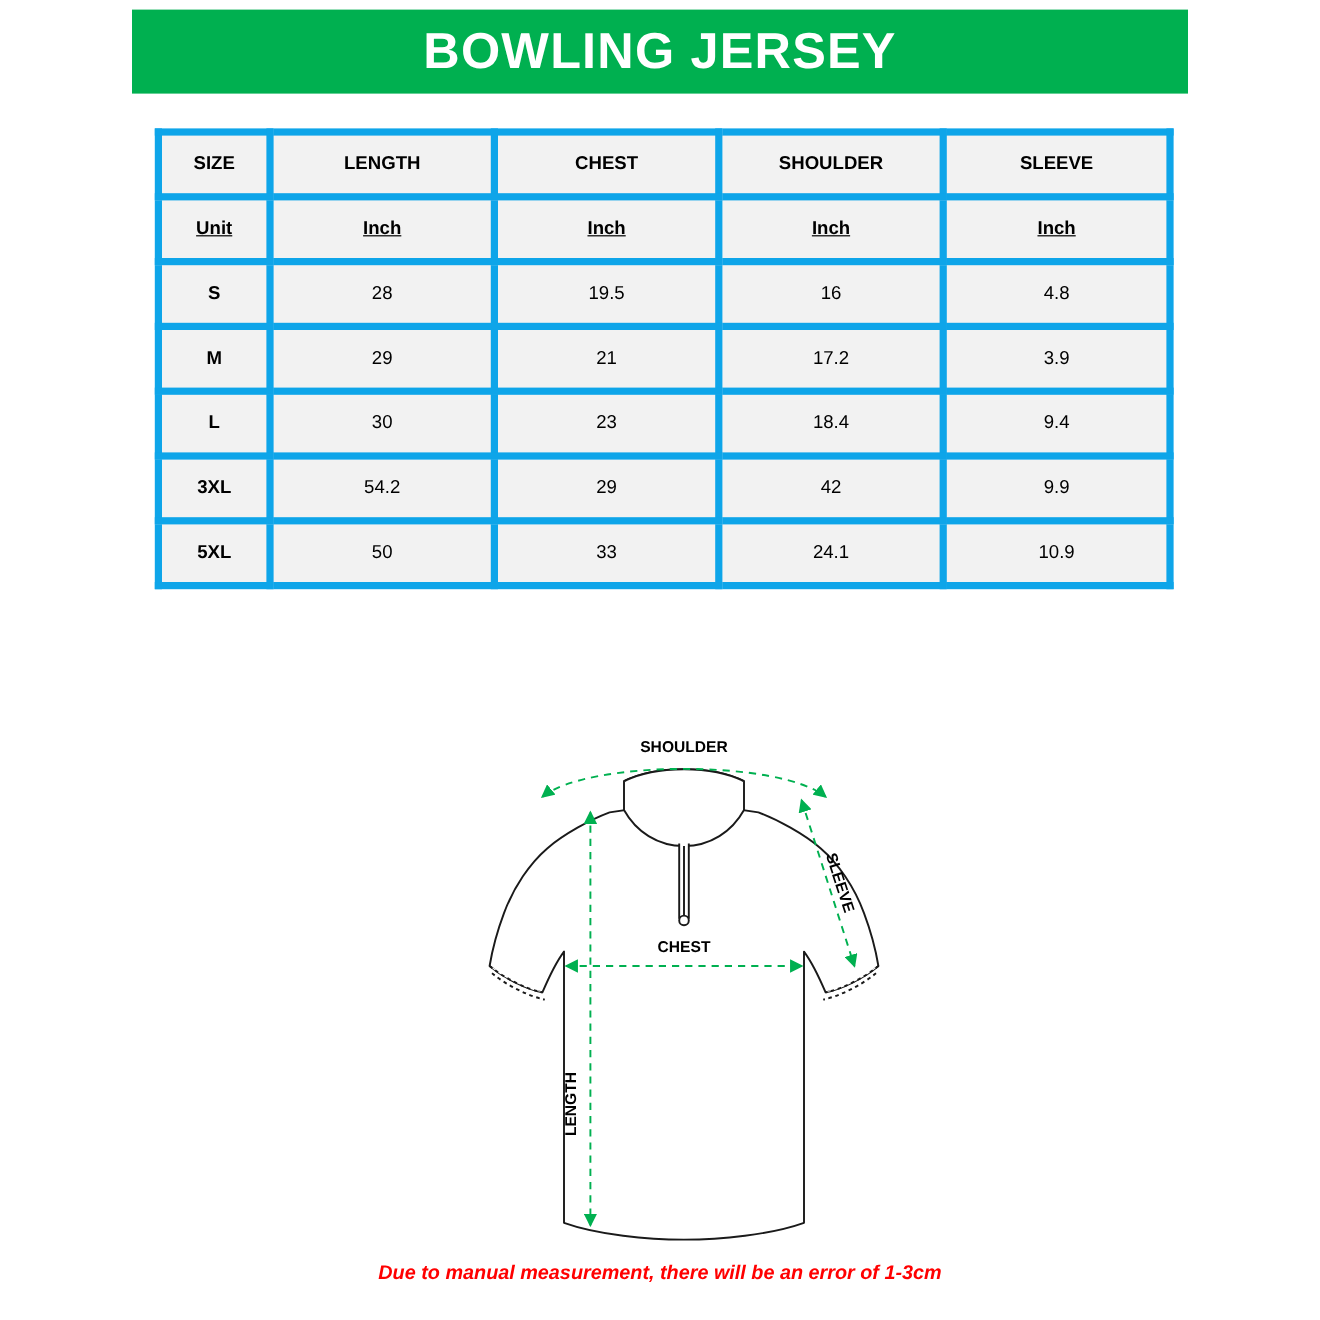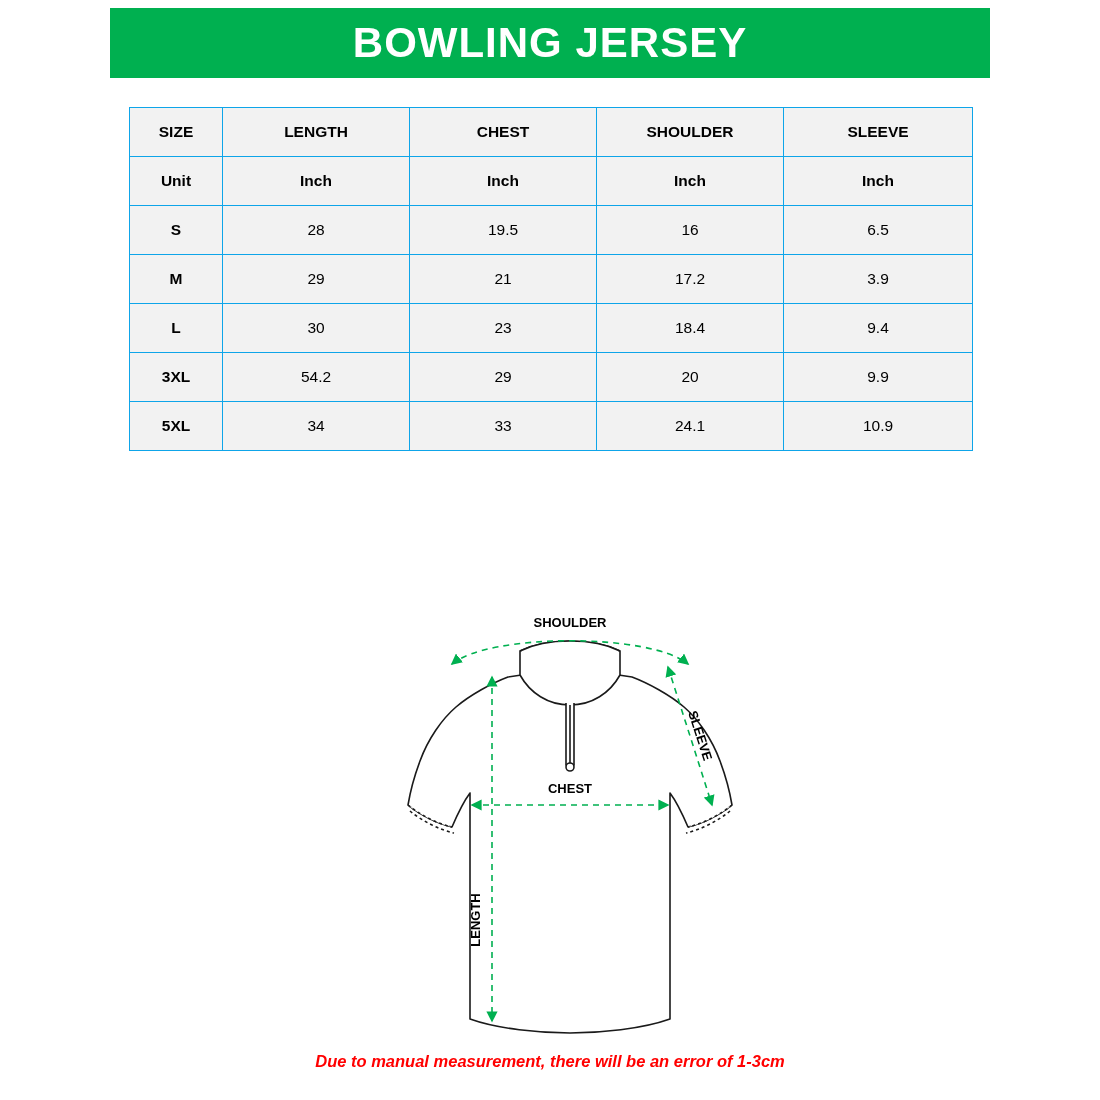--- a/index.html
+++ b/index.html
@@ -46,21 +46,21 @@
   
   .size-table {
     position: absolute;
     left: 129px;
     top: 107px;
     width: 843px;
     border-collapse: collapse;
     table-layout: fixed;
   }
   .size-table td, .size-table th {
-    border: 1px solid #0ea5e9;
+    border: 6px solid #0ea5e9;
     text-align: center;
     font-size: 15.5px;
     height: 48px;
     padding: 0;
     background: #f2f2f2;
     font-weight: normal;
   }
   .size-table th {
     font-weight: bold;
     font-size: 15.5px;
@@ -68,20 +68,21 @@
   .size-table .col-size { width: 93px; }
   .size-table .col-len  { width: 187px; }
   .size-table .col-chest{ width: 187px; }
   .size-table .col-sh   { width: 187px; }
   .size-table .col-sl   { width: 189px; }
   .size-table td.rowhead {
     font-weight: bold;
   }
   .size-table tr.unit-row td {
     font-weight: bold;
+    text-decoration: underline;
   }
 
   
   .diagram {
     position: absolute;
     left: 380px;
     top: 615px;
     width: 380px;
     height: 425px;
   }
@@ -132,46 +133,46 @@
         <td>Inch</td>
         <td>Inch</td>
         <td>Inch</td>
       </tr>
 
       <tr>
         <td class="rowhead">S</td>
         <td>28</td>
         <td>19.5</td>
         <td>16</td>
-        <td>6.5</td>
+        <td>4.8</td>
       </tr>
       <tr>
         <td class="rowhead">M</td>
         <td>29</td>
         <td>21</td>
         <td>17.2</td>
         <td>3.9</td>
       </tr>
       <tr>
         <td class="rowhead">L</td>
         <td>30</td>
         <td>23</td>
         <td>18.4</td>
         <td>9.4</td>
       </tr>
       <tr>
         <td class="rowhead">3XL</td>
         <td>54.2</td>
         <td>29</td>
-        <td>20</td>
+        <td>42</td>
         <td>9.9</td>
       </tr>
       <tr>
         <td class="rowhead">5XL</td>
-        <td>34</td>
+        <td>50</td>
         <td>33</td>
         <td>24.1</td>
         <td>10.9</td>
       </tr>
     </tbody>
   </table>
 
   <div class="diagram">
     <svg width="380" height="425" viewBox="0 0 380 425" xmlns="http://www.w3.org/2000/svg">
       <defs>

